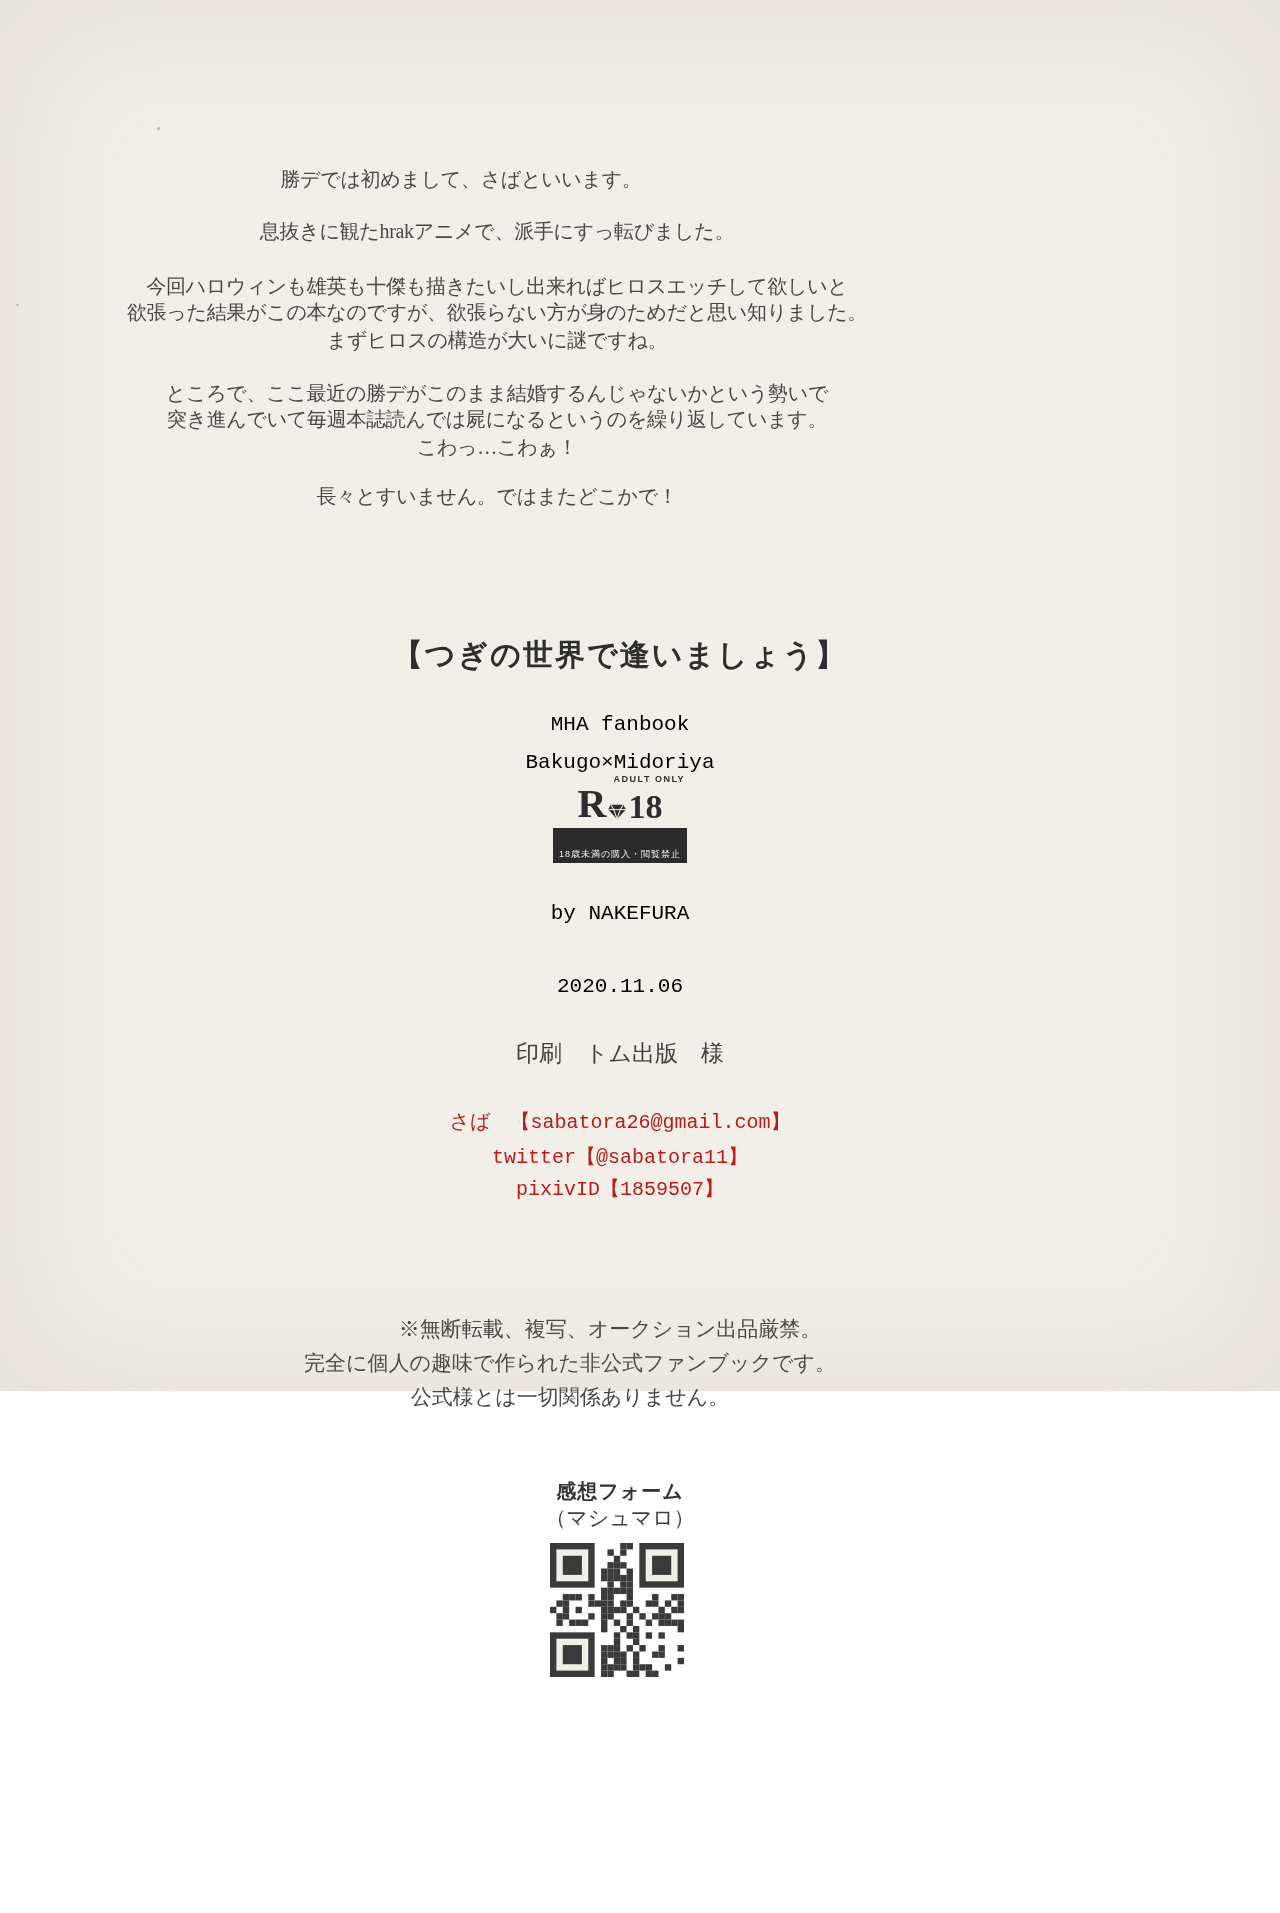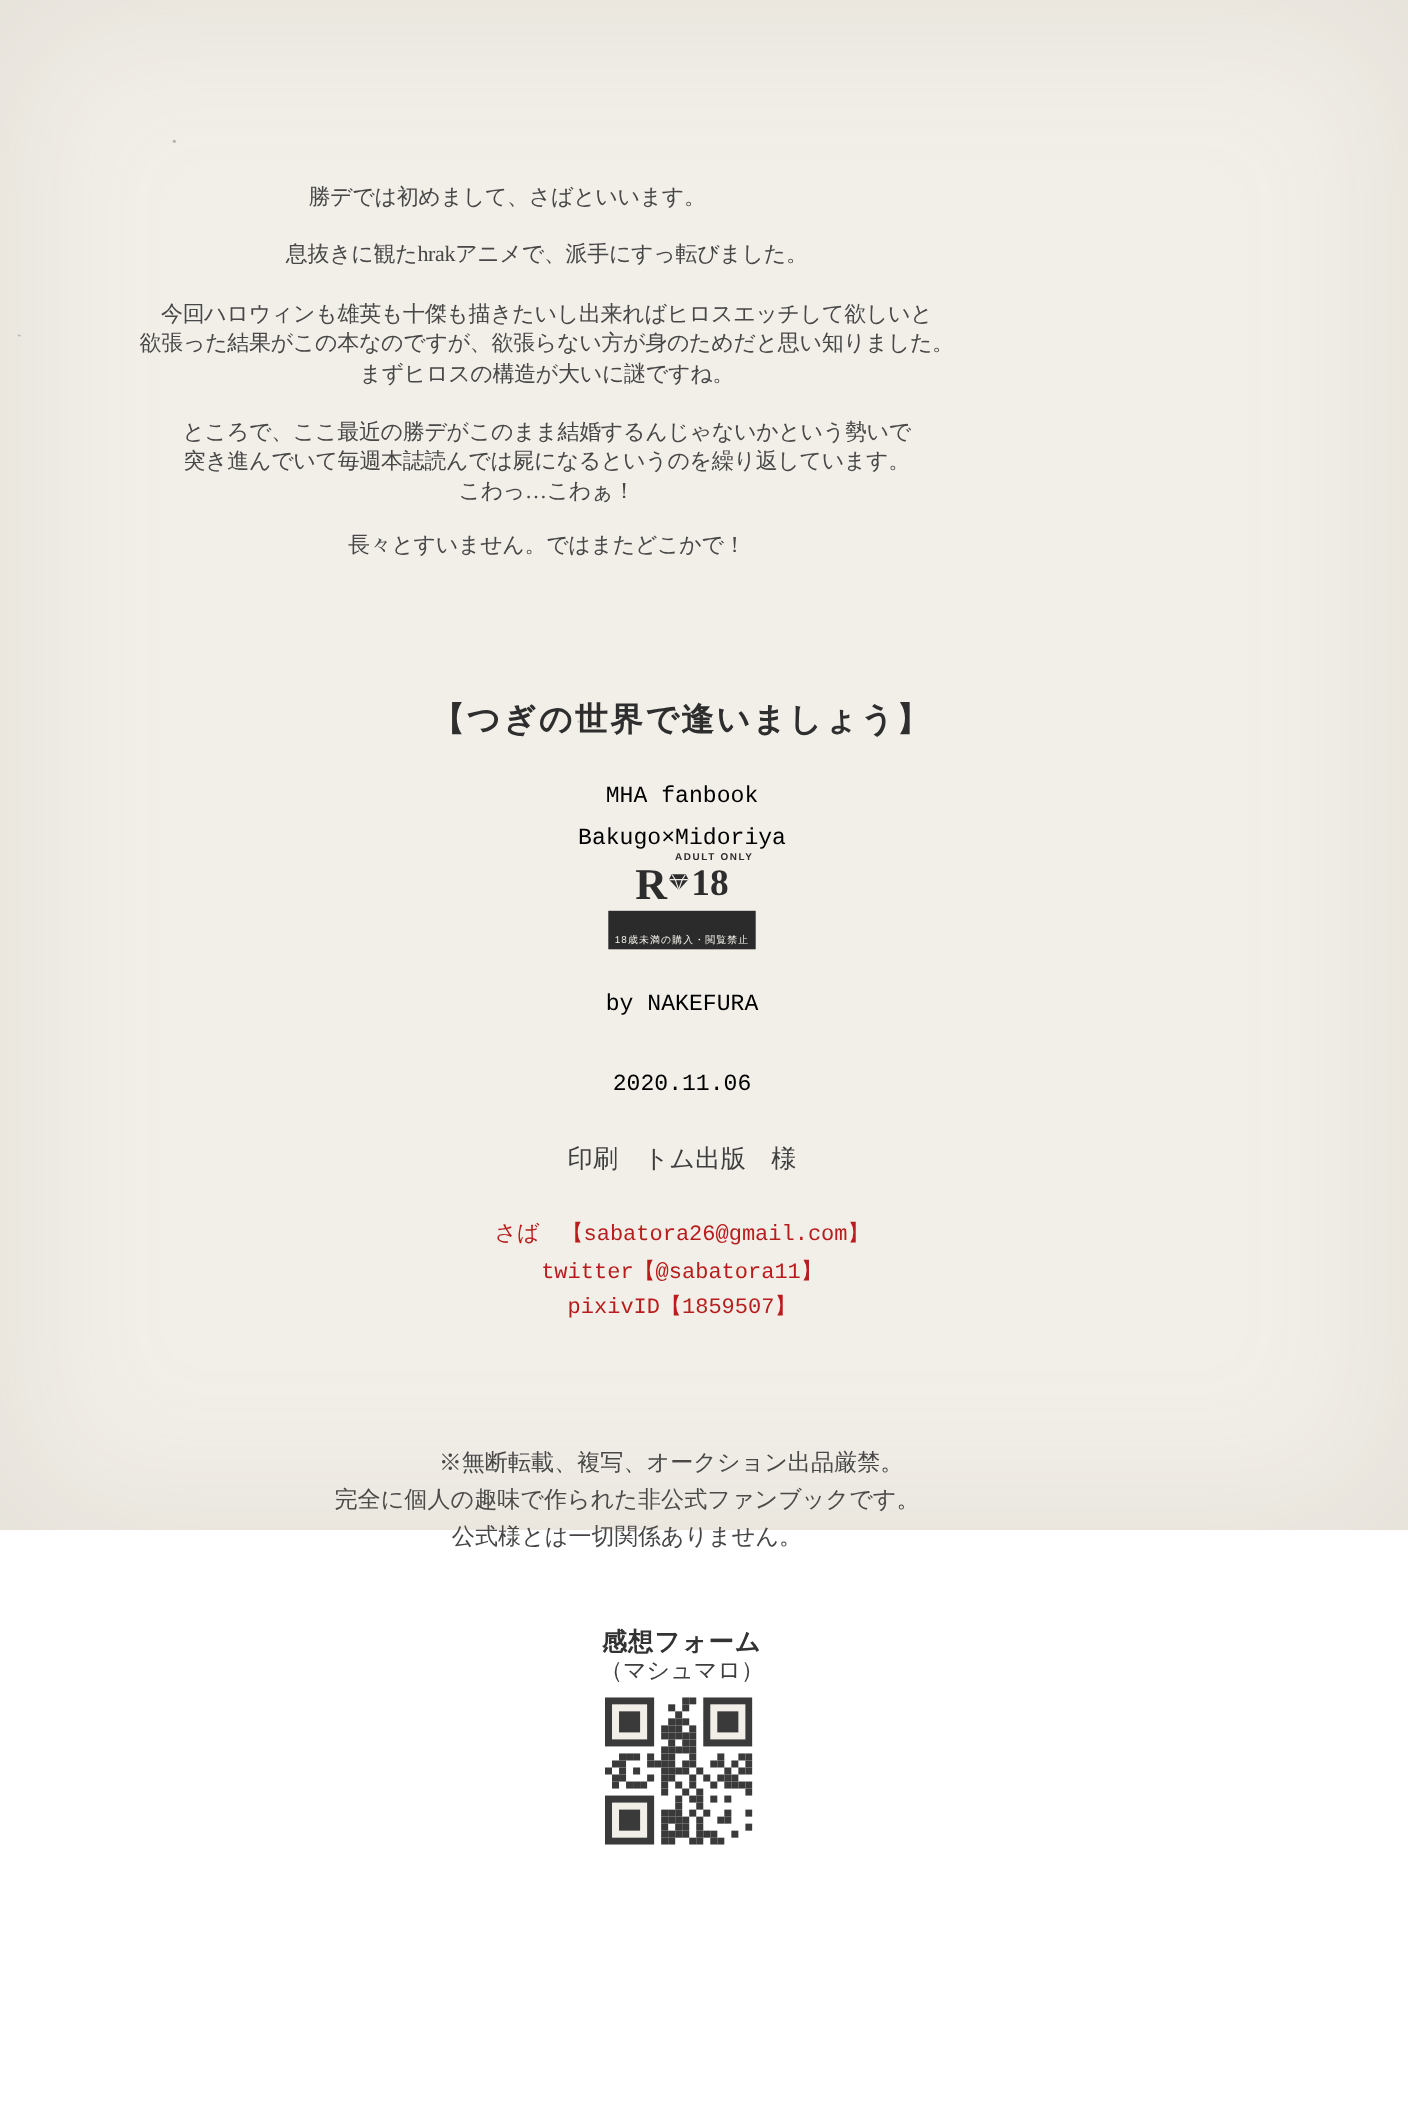--- a/index.html
+++ b/index.html
@@ -27,29 +27,29 @@
     position: absolute; width: 100%;
     text-align: center; white-space: nowrap;
     line-height: 1.25;
   }
   .t-body  { font-size: 20px; letter-spacing: -0.3px; color: #474747; }
   .t-title { font-size: 30px; font-weight: 600; letter-spacing: 2px; color: #2e2e2e; }
   .t-mono  { font-family: "Liberation Mono", "DejaVu Sans Mono", monospace; font-size: 21px; color: #000000; }
   .t-mono-sm { font-family: "Liberation Mono", "DejaVu Sans Mono", monospace; font-size: 20px; color: #b91c1c; }
   .t-jp    { font-size: 23px; color: #3f3f3f; }
   .t-disc  { font-size: 21px; color: #464646; }
-  .t-feed-title { font-size: 23px; font-weight: bold; color: #333; letter-spacing: 1px; margin-top: 24px; }
+  .t-feed-title { font-size: 20px; font-weight: bold; color: #333; letter-spacing: 1px; margin-top: 24px; }
   .t-feed-sub   { font-size: 21px; color: #3f3f3f; }
   .shift-l36 { transform: translateX(-36px); }
   .shift-r40 { transform: translateX(40px); }
 
   
   .r18-wrap { position: absolute; top: 784px; width: 100%; display: flex; justify-content: center; }
   .r18-box  { display: inline-block; text-align: center; }
-  .r18-main { position: relative; display: flex; align-items: center; justify-content: center; line-height: 1; color: #2d2d2d; }
+  .r18-main { position: relative; display: flex; align-items: flex-end; justify-content: center; line-height: 1; color: #2d2d2d; }
   .r18-r   { font-size: 40px; font-weight: bold; font-family: "Liberation Serif", serif; }
   .r18-num { font-size: 34px; font-weight: bold; font-family: "Liberation Serif", serif; }
   .r18-adult {
     position: absolute; top: -9px; right: 2px;
     font-family: "Liberation Sans", sans-serif;
     font-size: 9px; font-weight: bold; letter-spacing: 1.5px; color: #2d2d2d;
   }
   .gem { margin: 0 1px 4px; }
   .r18-bar {
     margin-top: 4px;

